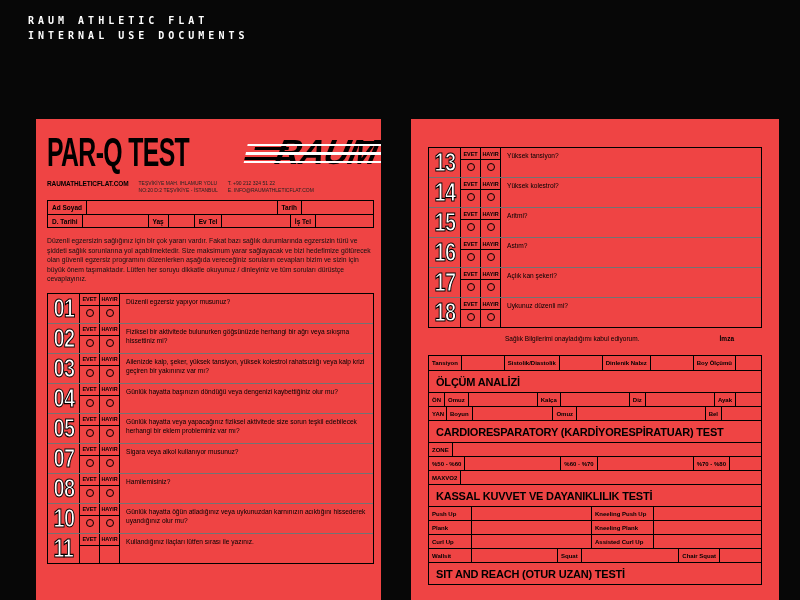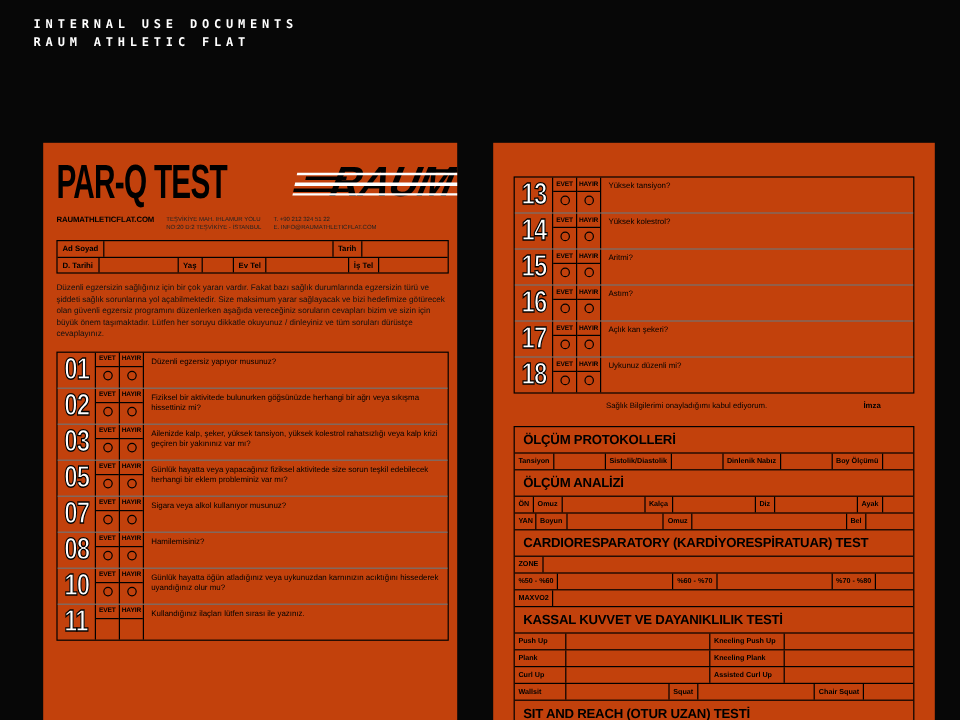--- a/index.html
+++ b/index.html
@@ -5,21 +5,21 @@
   * { margin:0; padding:0; box-sizing:border-box; }
   html,body { width:800px; height:600px; overflow:hidden; }
   body { background:#070707; font-family:"Liberation Sans", sans-serif; position:relative; color:#000; }
 
   
   .watermark { position:absolute; left:28px; top:13px; color:#fff;
     font-family:"DejaVu Sans Mono", monospace; font-weight:bold;
     font-size:10px; letter-spacing:4px; line-height:15px; white-space:nowrap; }
 
   
-  .page { position:absolute; top:119px; background:#c2410c; overflow:hidden; }
+  .page { position:absolute; top:119px; background:#ef4444; overflow:hidden; }
   .page-left  { left:36px;  width:345px; height:481px; padding:14px 7px 0 11px; }
   .page-right { left:411px; width:368px; height:481px; padding:19px 17px 0 17px; }
 
   
   .doc-head { display:flex; justify-content:space-between; align-items:flex-start; height:42px; }
   .doc-title { font-weight:bold; font-size:40px; line-height:38px; letter-spacing:-1px;
     transform:scale(0.62,1); transform-origin:left top; white-space:nowrap; }
   .logo { position:relative; font-weight:bold; font-style:italic; font-size:35px; line-height:34px;
     letter-spacing:-1px; transform:skewX(-12deg); margin-right:14px; margin-top:2px; }
   .logo .dash { position:absolute; height:3px; background:#000; }
@@ -68,22 +68,22 @@
   .p-title + * , .p-row + * , * + .p-title { border-top:1px solid #000; }
   .p-row { display:flex; height:14px; align-items:stretch; }
   .p-row > div + div { border-left:1px solid #000; }
   .p-label { font-weight:bold; font-size:6px; padding:0 3px; display:flex; align-items:center; white-space:nowrap; }
   .p-val { }
 </style>
 </head>
 <body>
 
 <div class="watermark">
+  <div>RAUM ATHLETIC FLAT</div>
   <div>INTERNAL USE DOCUMENTS</div>
-  <div>RAUM ATHLETIC FLAT</div>
 </div>
 
 <div class="page page-left">
 
   <div class="doc-head">
     <div class="doc-title">PAR-Q TEST</div>
     <div class="logo">
       <span class="dash dash1"></span>
       <span class="dash dash2"></span>
       <span class="dash dash3"></span>
@@ -177,20 +177,38 @@
         <div class="q-yn">
           <div class="q-yn-label">HAYIR</div>
           <div class="q-yn-circle">
             <span class="circle"></span>
           </div>
         </div>
         <div class="q-text">Ailenizde kalp, şeker, yüksek tansiyon, yüksek kolestrol rahatsızlığı veya kalp krizi geçiren bir yakınınız var mı?</div>
       </div>
       <div class="q-row">
         <div class="q-num">
+          <span>04</span>
+        </div>
+        <div class="q-yn">
+          <div class="q-yn-label">EVET</div>
+          <div class="q-yn-circle">
+            <span class="circle"></span>
+          </div>
+        </div>
+        <div class="q-yn">
+          <div class="q-yn-label">HAYIR</div>
+          <div class="q-yn-circle">
+            <span class="circle"></span>
+          </div>
+        </div>
+        <div class="q-text">Günlük hayatta başınızın döndüğü veya dengenizi kaybettiğiniz olur mu?</div>
+      </div>
+      <div class="q-row">
+        <div class="q-num">
           <span>05</span>
         </div>
         <div class="q-yn">
           <div class="q-yn-label">EVET</div>
           <div class="q-yn-circle">
             <span class="circle"></span>
           </div>
         </div>
         <div class="q-yn">
           <div class="q-yn-label">HAYIR</div>
@@ -382,21 +400,20 @@
       </div>
     </div>
 
   <div class="consent-row">
     <span>Sağlık Bilgilerimi onayladığımı kabul ediyorum.</span>
     <span style="font-weight:bold">İmza</span>
   </div>
 
   <div class="proto">
 
-    <div class="p-title">ÖLÇÜM PROTOKOLLERİ</div>
 
     <div class="p-row">
       <div class="p-label">Tansiyon</div>
       <div class="p-val" style="flex:1"></div>
       <div class="p-label">Sistolik/Diastolik</div>
       <div class="p-val" style="flex:1"></div>
       <div class="p-label">Dinlenik Nabız</div>
       <div class="p-val" style="flex:1"></div>
       <div class="p-label">Boy Ölçümü</div>
       <div class="p-val" style="width:26px"></div>

